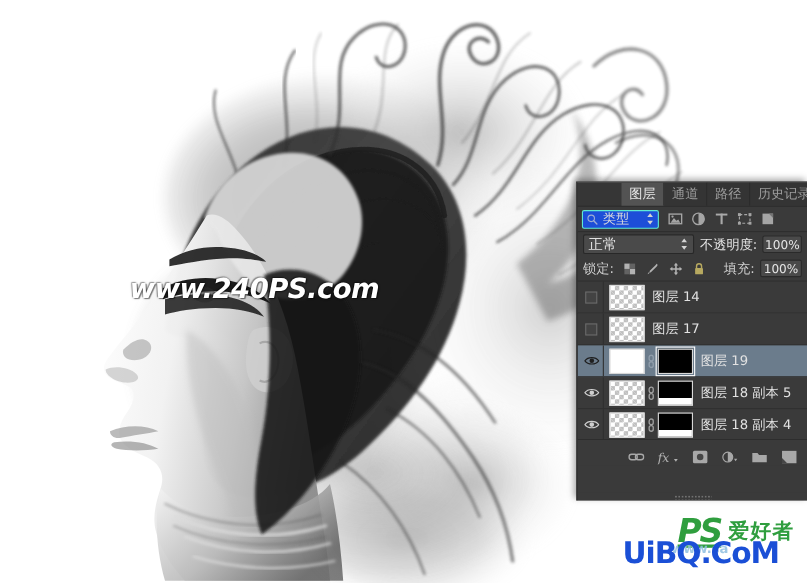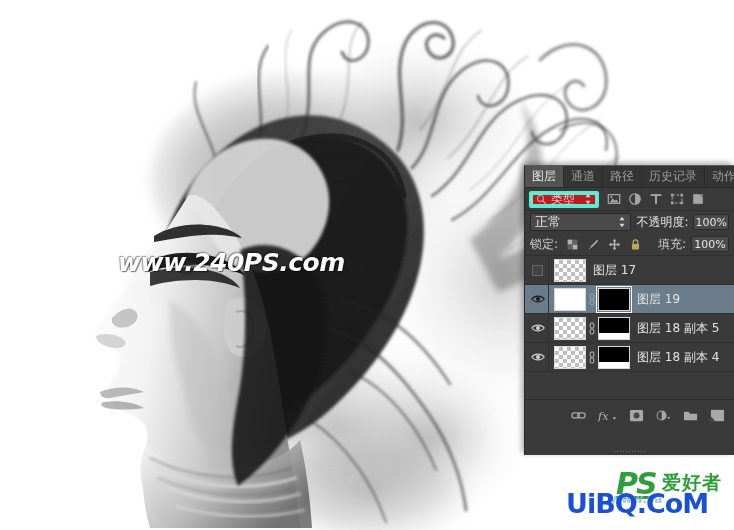--- a/index.html
+++ b/index.html
@@ -73,32 +73,32 @@
     height: 22px; background: #363636;
     border-bottom: 1px solid #2b2b2b;
   }
   .tab {
     display: flex; align-items: center; justify-content: center;
     padding: 0 7px; font-size: 12px; color: #9d9d9d;
     background: #343434; border-right: 1px solid #2b2b2b;
     cursor: default; white-space: nowrap;
     font-family: "DejaVu Sans", sans-serif;
   }
-  .tab.active { background: #535353; color: #e6e6e6; }
+  .tab.active { background: #535353; color: #e6e6e6; margin-left: 40px; }
 
   
   .filter-row {
     display: flex; align-items: center;
     height: 23px; padding: 0 4px; gap: 4px;
     background: #3a3a3a; border-bottom: 1px solid #2e2e2e;
   }
   .filter-select {
     display: flex; align-items: center; gap: 4px;
     height: 17px; padding: 0 3px; min-width: 70px;
-    background: #b91c1c; border: 4px solid #5eead4; border-radius: 2px;
+    background: #1d4ed8; border: 1px solid #5eead4; border-radius: 2px;
   }
   .filter-select .lbl { font-size: 12px; color: #dcdcdc; flex: 1; }
   .ficons { display: flex; align-items: center; gap: 7px; margin-left: 4px; }
   .ficon { width: 14px; height: 14px; opacity: .72; }
 
   
   .blend-row {
     display: flex; align-items: center;
     height: 22px; padding: 0 5px; gap: 5px;
   }
@@ -466,20 +466,29 @@
           <rect x="3.6" y="7" width="8.8" height="7" rx="1" fill="#d7c56a"></rect>
         </svg>
       </div>
       <span class="spacer"></span>
       <span class="lock-label">填充:</span>
       <div class="op-field">100%</div>
     </div>
 
     <div class="layer-list">
 
+      <div class="layer-row">
+        <div class="eye-cell">
+          <div class="eye-off"></div>
+        </div>
+        <div class="thumbs">
+          <div class="thumb checker"></div>
+        </div>
+        <span class="layer-name">图层 14</span>
+      </div>
 
       <div class="layer-row">
         <div class="eye-cell">
           <div class="eye-off"></div>
         </div>
         <div class="thumbs">
           <div class="thumb checker"></div>
         </div>
         <span class="layer-name">图层 17</span>
       </div>

